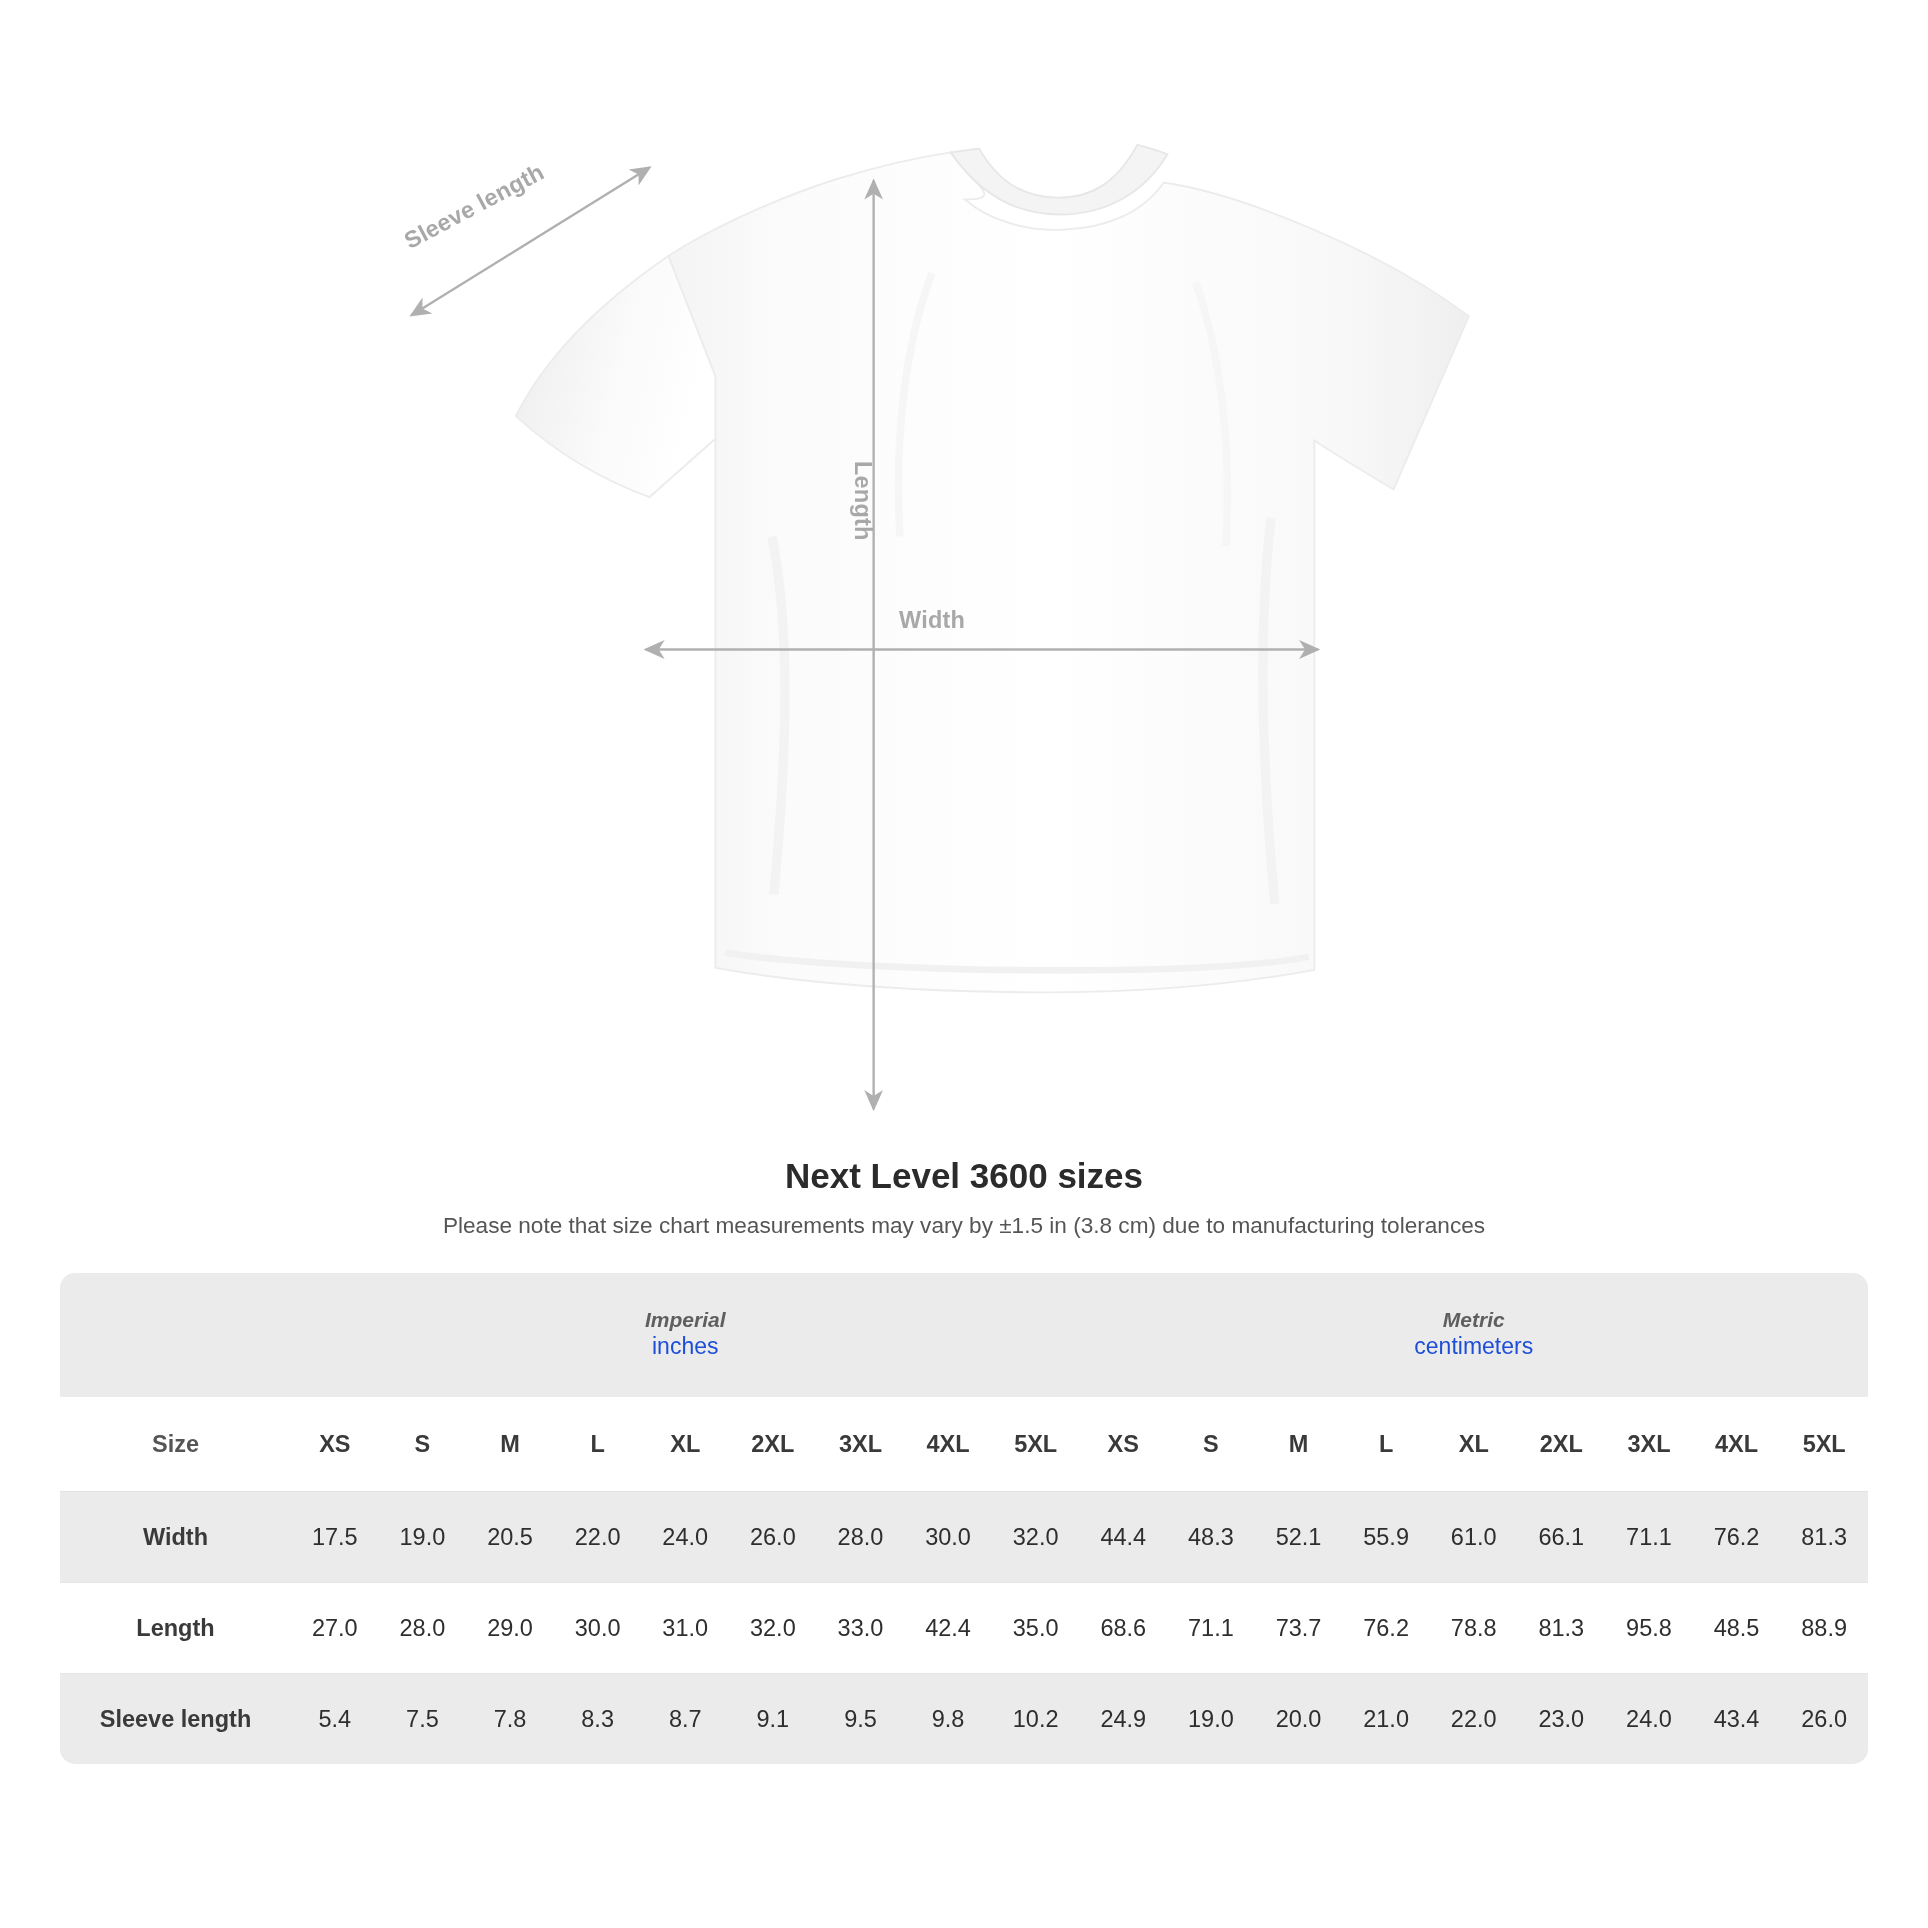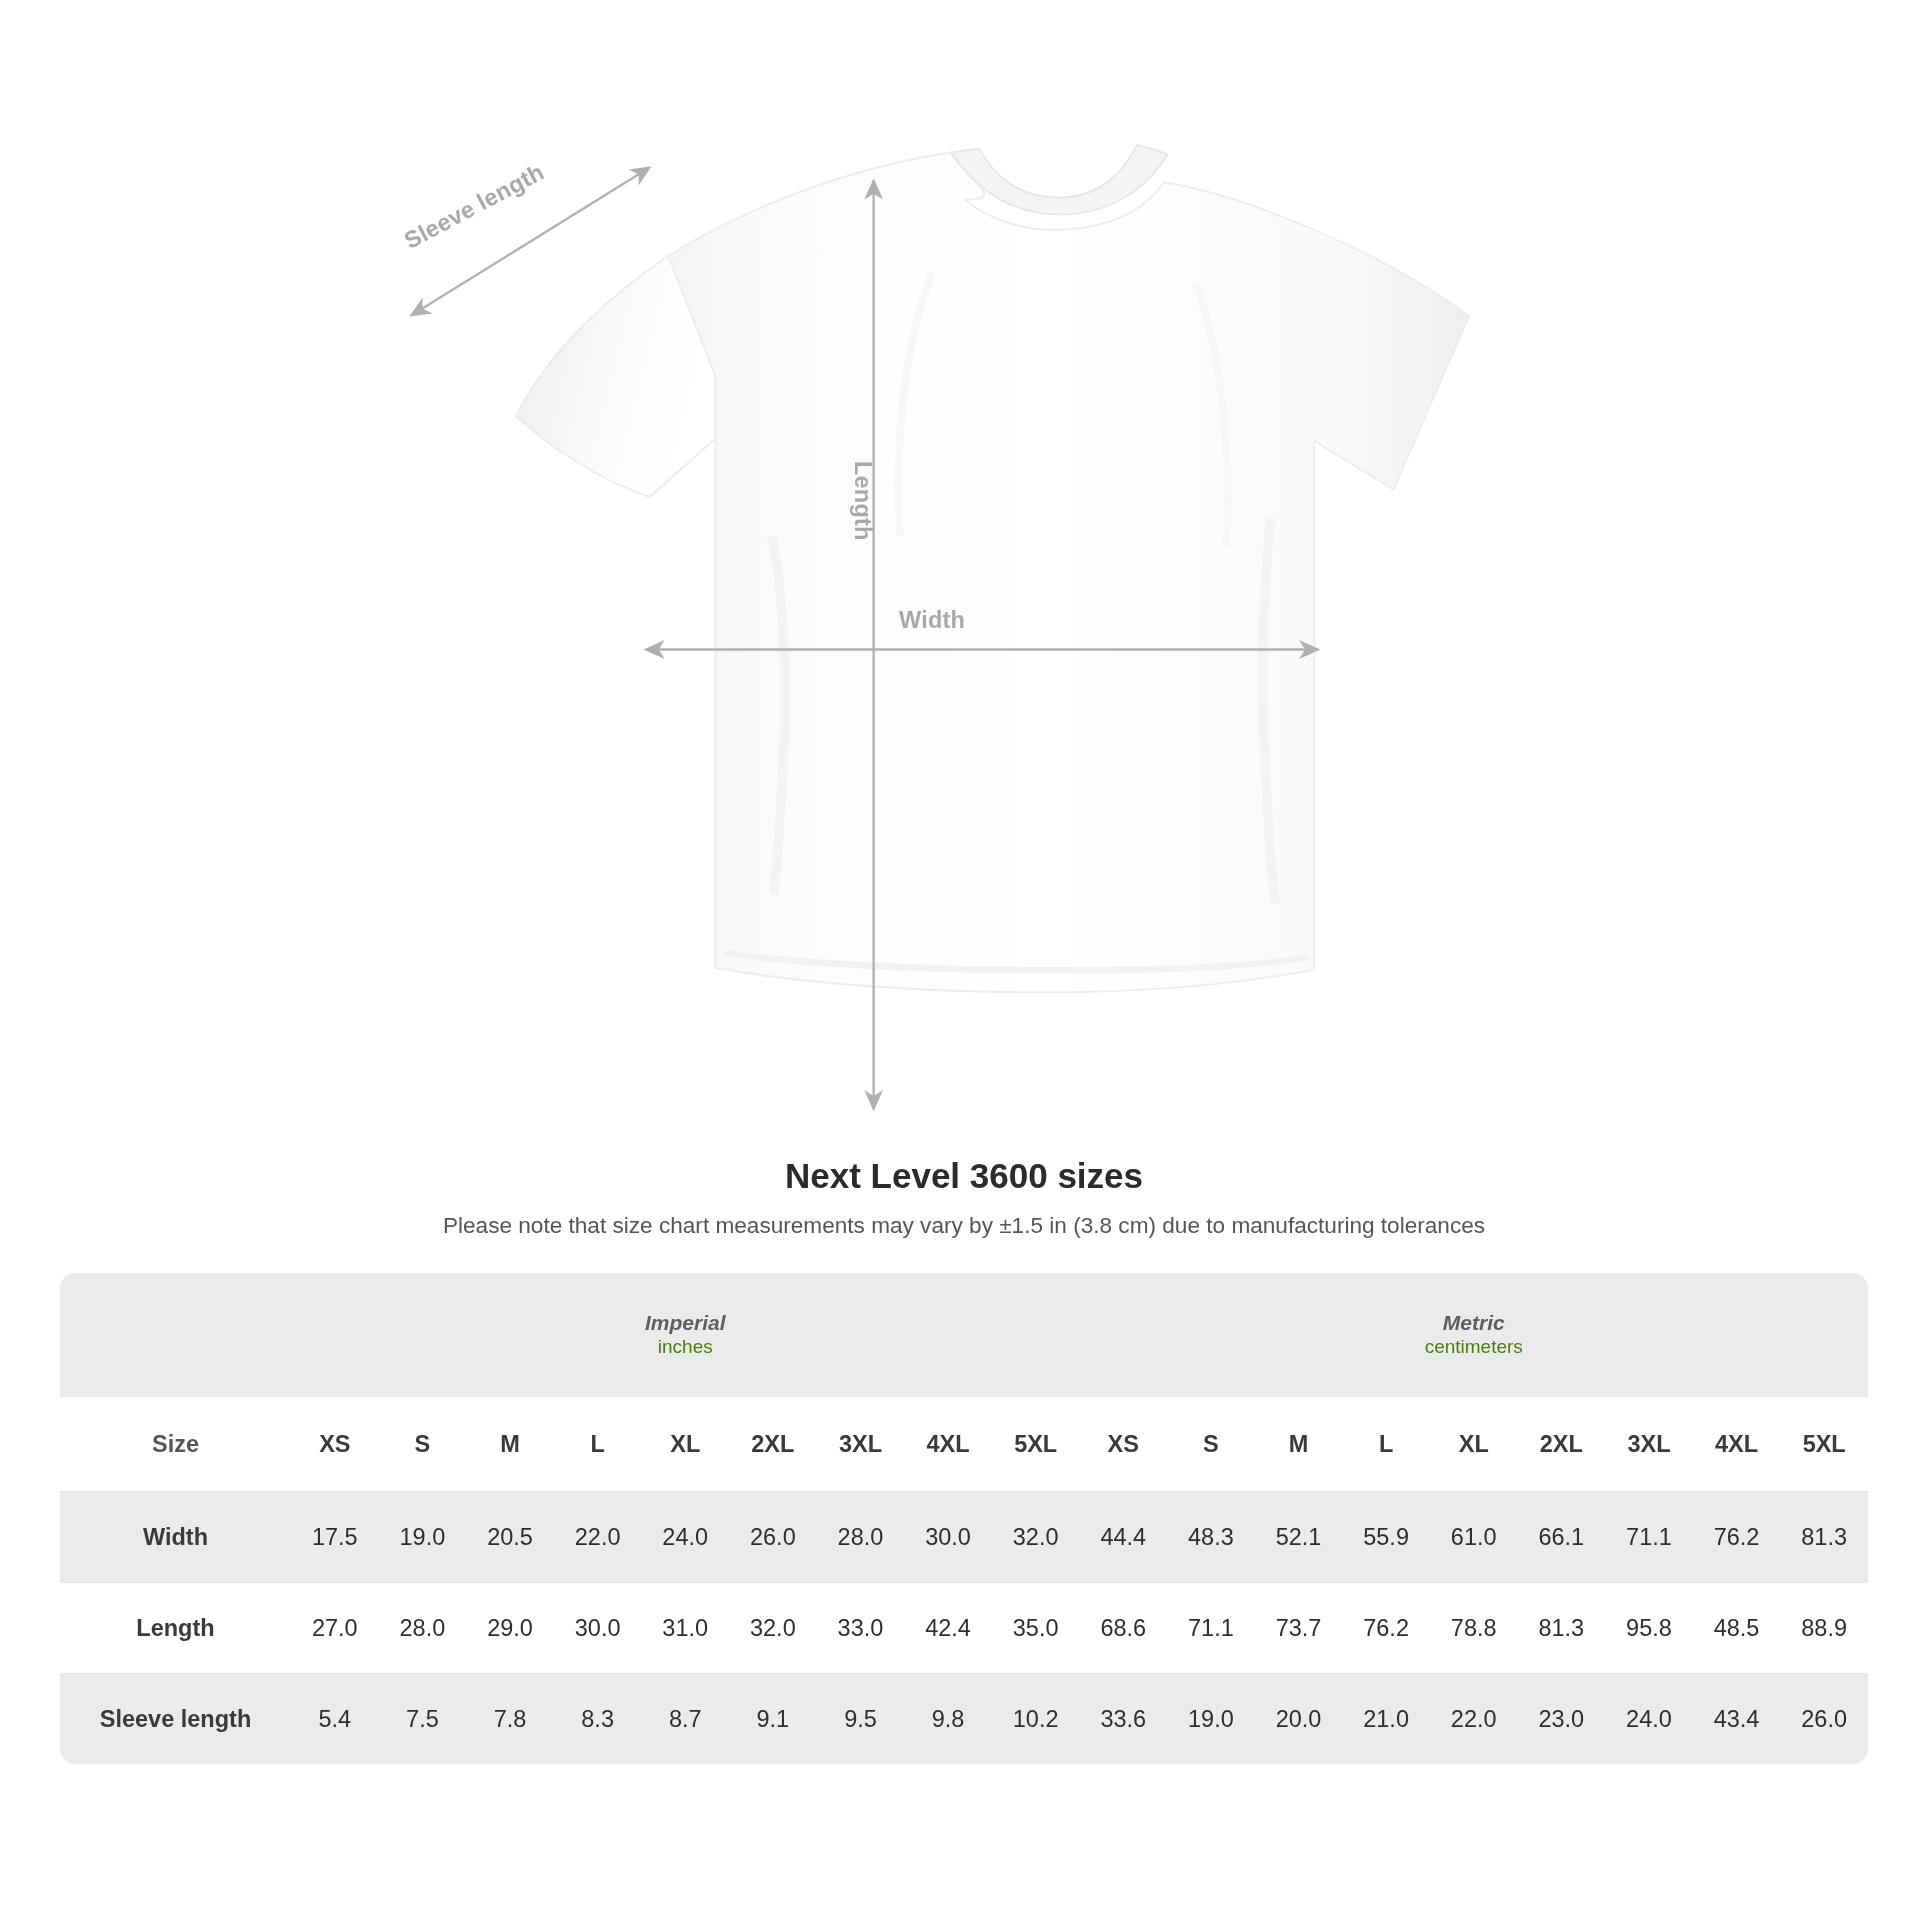--- a/index.html
+++ b/index.html
@@ -107,22 +107,22 @@
     background: #ebebeb;
   }
   .unit-head .unit-name {
     font-size: 21px;
     font-style: italic;
     font-weight: bold;
     color: #5f5f5f;
     line-height: 1.15;
   }
   .unit-head .unit-sub {
-    font-size: 19px;
-    color: #4d7c0f;
+    font-size: 23px;
+    color: #1d4ed8;
     line-height: 1.3;
   }
   .corner-cell {
     background: #ebebeb;
   }
   .corner-tl { border-top-left-radius: 15px; }
   .corner-tr { border-top-right-radius: 15px; }
 
   tr.row-header td {
     height: 94px;
@@ -349,21 +349,21 @@
           <td class="label-cell">Sleeve length</td>
           <td>5.4</td>
           <td>7.5</td>
           <td>7.8</td>
           <td>8.3</td>
           <td>8.7</td>
           <td>9.1</td>
           <td>9.5</td>
           <td>9.8</td>
           <td>10.2</td>
-          <td>33.6</td>
+          <td>24.9</td>
           <td>19.0</td>
           <td>20.0</td>
           <td>21.0</td>
           <td>22.0</td>
           <td>23.0</td>
           <td>24.0</td>
           <td>43.4</td>
           <td>26.0</td>
         </tr>
       </tbody>

